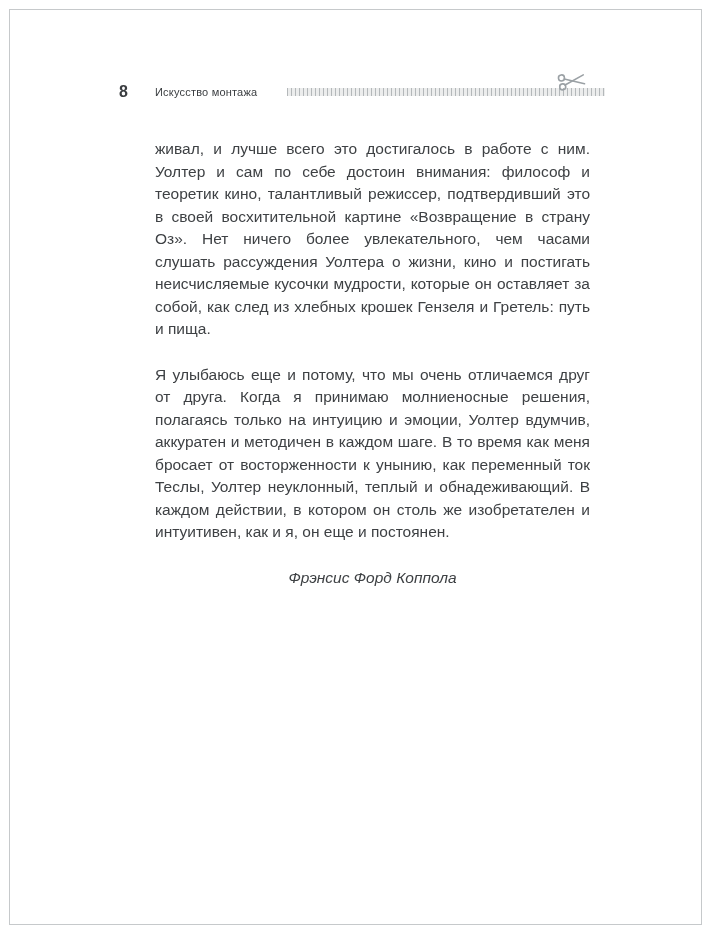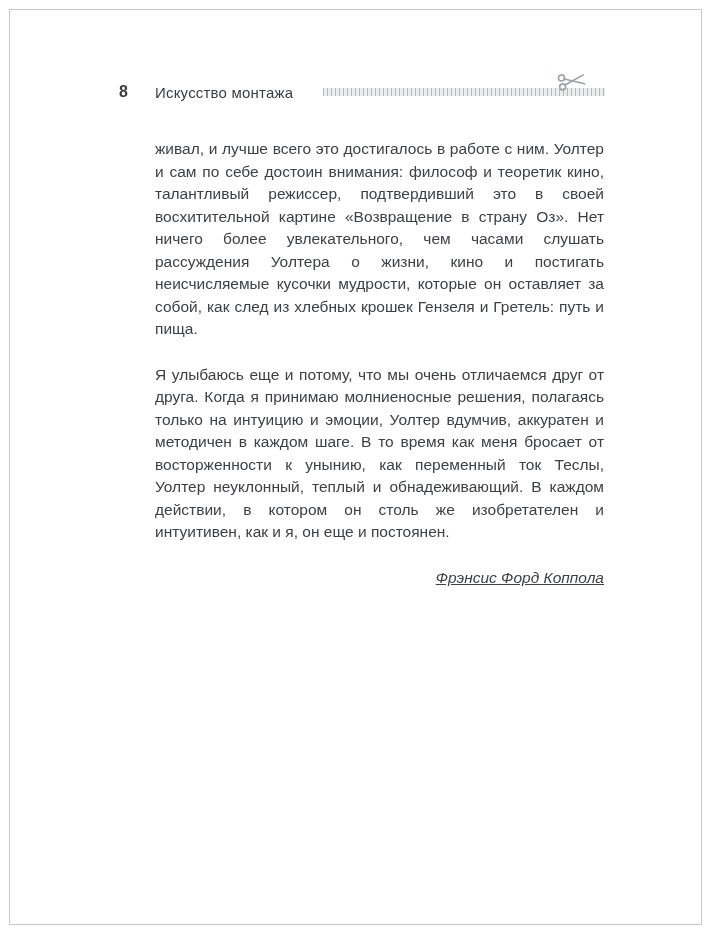--- a/index.html
+++ b/index.html
@@ -31,21 +31,21 @@
     align-items: center;
   }
   .pagenum {
     display: inline-block;
     width: 36px;
     font-size: 16px;
     font-weight: bold;
     color: #3a3d40;
   }
   .running {
-    font-size: 15px;
+    font-size: 11px;
     color: #3a3d40;
     letter-spacing: 0.2px;
     white-space: nowrap;
     margin-right: 30px;
   }
   .cutline {
     position: relative;
     flex: 1;
     height: 8px;
     background-color: #eceded;
@@ -64,28 +64,27 @@
     position: absolute;
     top: 138px;
     left: 155px;
     width: 449px;
     font-size: 15.5px;
     line-height: 22.5px;
     color: #3e4144;
     text-align: justify;
   }
   .content p {
-    margin: 0 0 23px 0;
+    margin: 0 14px 23px 0;
   }
   .signature {
-    text-align: right;
+    text-align: center;
     font-style: italic;
     margin-top: 8px !important;
     color: #3e4144;
-    text-decoration: underline;
   }
 </style>
 </head>
 <body>
 
 <div class="page">
   <div class="frame"></div>
 
   <header class="header">
     <span class="pagenum">8</span>

